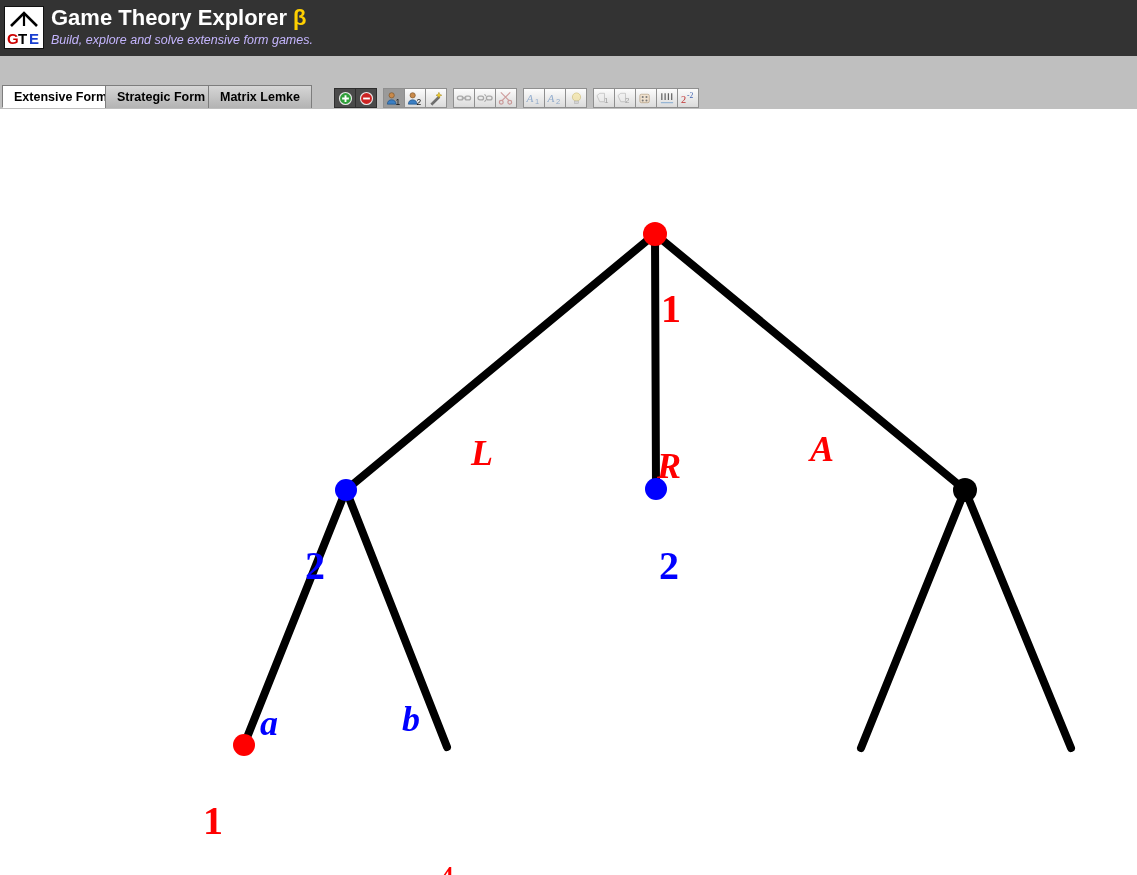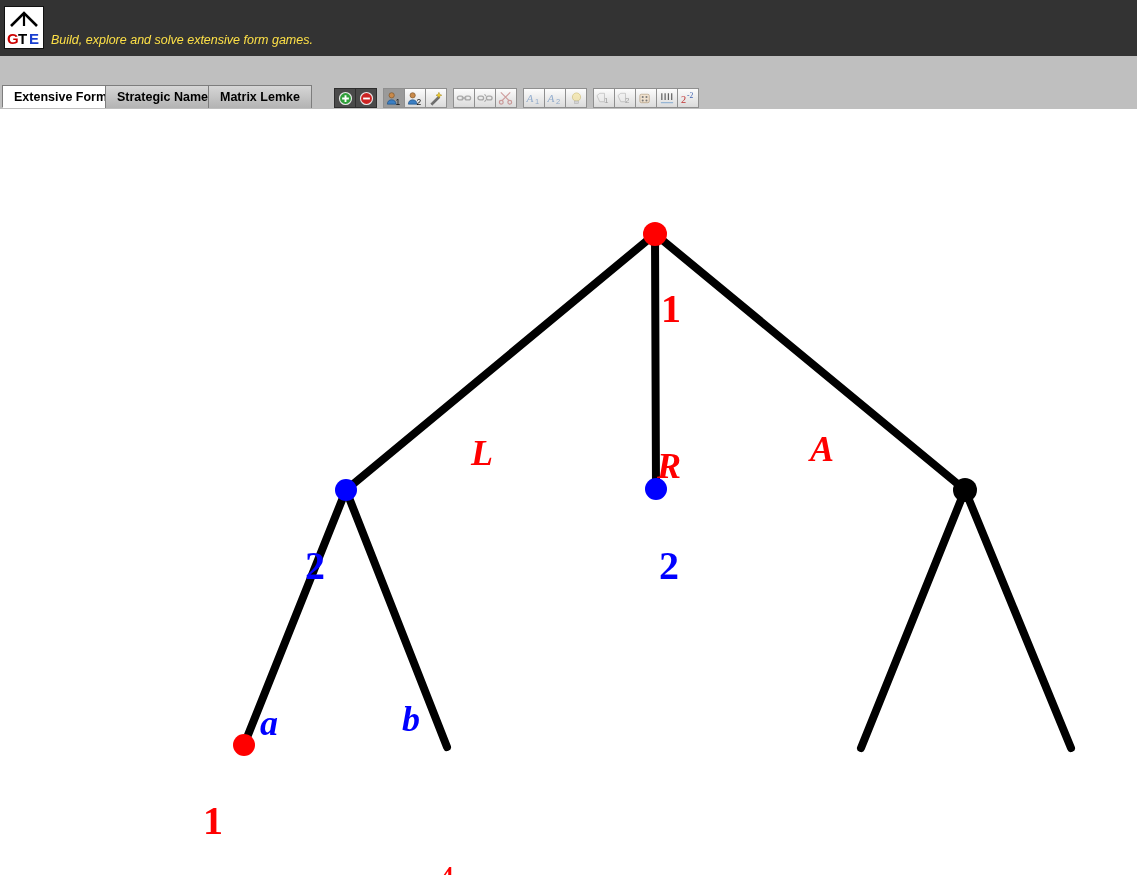--- a/index.html
+++ b/index.html
@@ -24,21 +24,21 @@
   .app-title {
     position: absolute; left: 51px; top: 5px;
     font-size: 22px; font-weight: bold; color: #ffffff;
     letter-spacing: 0px; white-space: nowrap;
   }
   .app-beta {
     color: #ffd000; font-weight: bold; font-size: 22px;
   }
   .app-sub {
     position: absolute; left: 51px; top: 33px;
-    font-size: 12.5px; font-style: italic; color: #fde047;
+    font-size: 12.5px; font-style: italic; color: #c4b5fd;
     white-space: nowrap;
   }
 
   
   .toolbar1 {
     position: absolute; left: 0; top: 56px; width: 1137px; height: 29px;
     background: #bfbfbf;
     border-bottom: 1px solid #8e8e8e;
   }
   .btn-group { position: absolute; display: flex; }
@@ -163,20 +163,21 @@
   <div class="header">
     <div class="logo-box">
       <svg class="logo-svg" width="38" height="41" viewBox="0 0 38 41">
         <polyline points="6,19 19,6 32,19" fill="none" stroke="#000" stroke-width="2.6"></polyline>
         <line x1="19" y1="6" x2="19" y2="19" stroke="#000" stroke-width="2.2"></line>
         <text x="2" y="37" font-family="Liberation Sans, sans-serif" font-size="15" font-weight="bold" fill="#cc0000">G</text>
         <text x="13" y="37" font-family="Liberation Sans, sans-serif" font-size="15" font-weight="bold" fill="#000000">T</text>
         <text x="24" y="37" font-family="Liberation Sans, sans-serif" font-size="15" font-weight="bold" fill="#1a3fd0">E</text>
       </svg>
     </div>
+    <div class="app-title"><span>Game Theory Explorer</span> <span class="app-beta">β</span></div>
     <div class="app-sub">Build, explore and solve extensive form games.</div>
   </div>
 
   <div class="toolbar1">
 
     <div class="btn-group" style="left:2px; top:61px;">
       <div class="tb-btn">
         <svg width="15" height="15" viewBox="0 0 16 16">
             <path d="M3 1h7l3 3v11H3z" fill="#fff" stroke="#6a6a6a"></path>
             <path d="M10 1v3h3" fill="#e4e4e4" stroke="#6a6a6a"></path>
@@ -273,21 +274,21 @@
             <circle cx="7" cy="8" r="5" fill="none" stroke="#7f7f7f" stroke-width="2.4"></circle>
             <circle cx="7" cy="8" r="2" fill="#fff" stroke="#7f7f7f"></circle>
             <path d="M9 10l5-5 1.5 1.5-5 5z" fill="#e0b020" stroke="#8a6a20" stroke-width="0.6"></path>
           </svg>
       </div>
     </div>
   </div>
 
   <div class="tabrow">
     <div class="tab sel" style="left:2px;">Extensive Form</div>
-    <div class="tab" style="left:105px;">Strategic Name</div>
+    <div class="tab" style="left:105px;">Strategic Form</div>
     <div class="tab" style="left:208px;">Matrix Lemke</div>
   </div>
 
   <div class="toolbar2">
     <div class="t2grp">
       <div class="t2btn dark">
         <svg width="15" height="15" viewBox="0 0 16 16">
             <circle cx="8" cy="8" r="6.4" fill="#2f9f3a" stroke="#e8e8e8" stroke-width="1.2"></circle>
             <path d="M8 4.4v7.2M4.4 8h7.2" stroke="#fff" stroke-width="2"></path>
           </svg>

